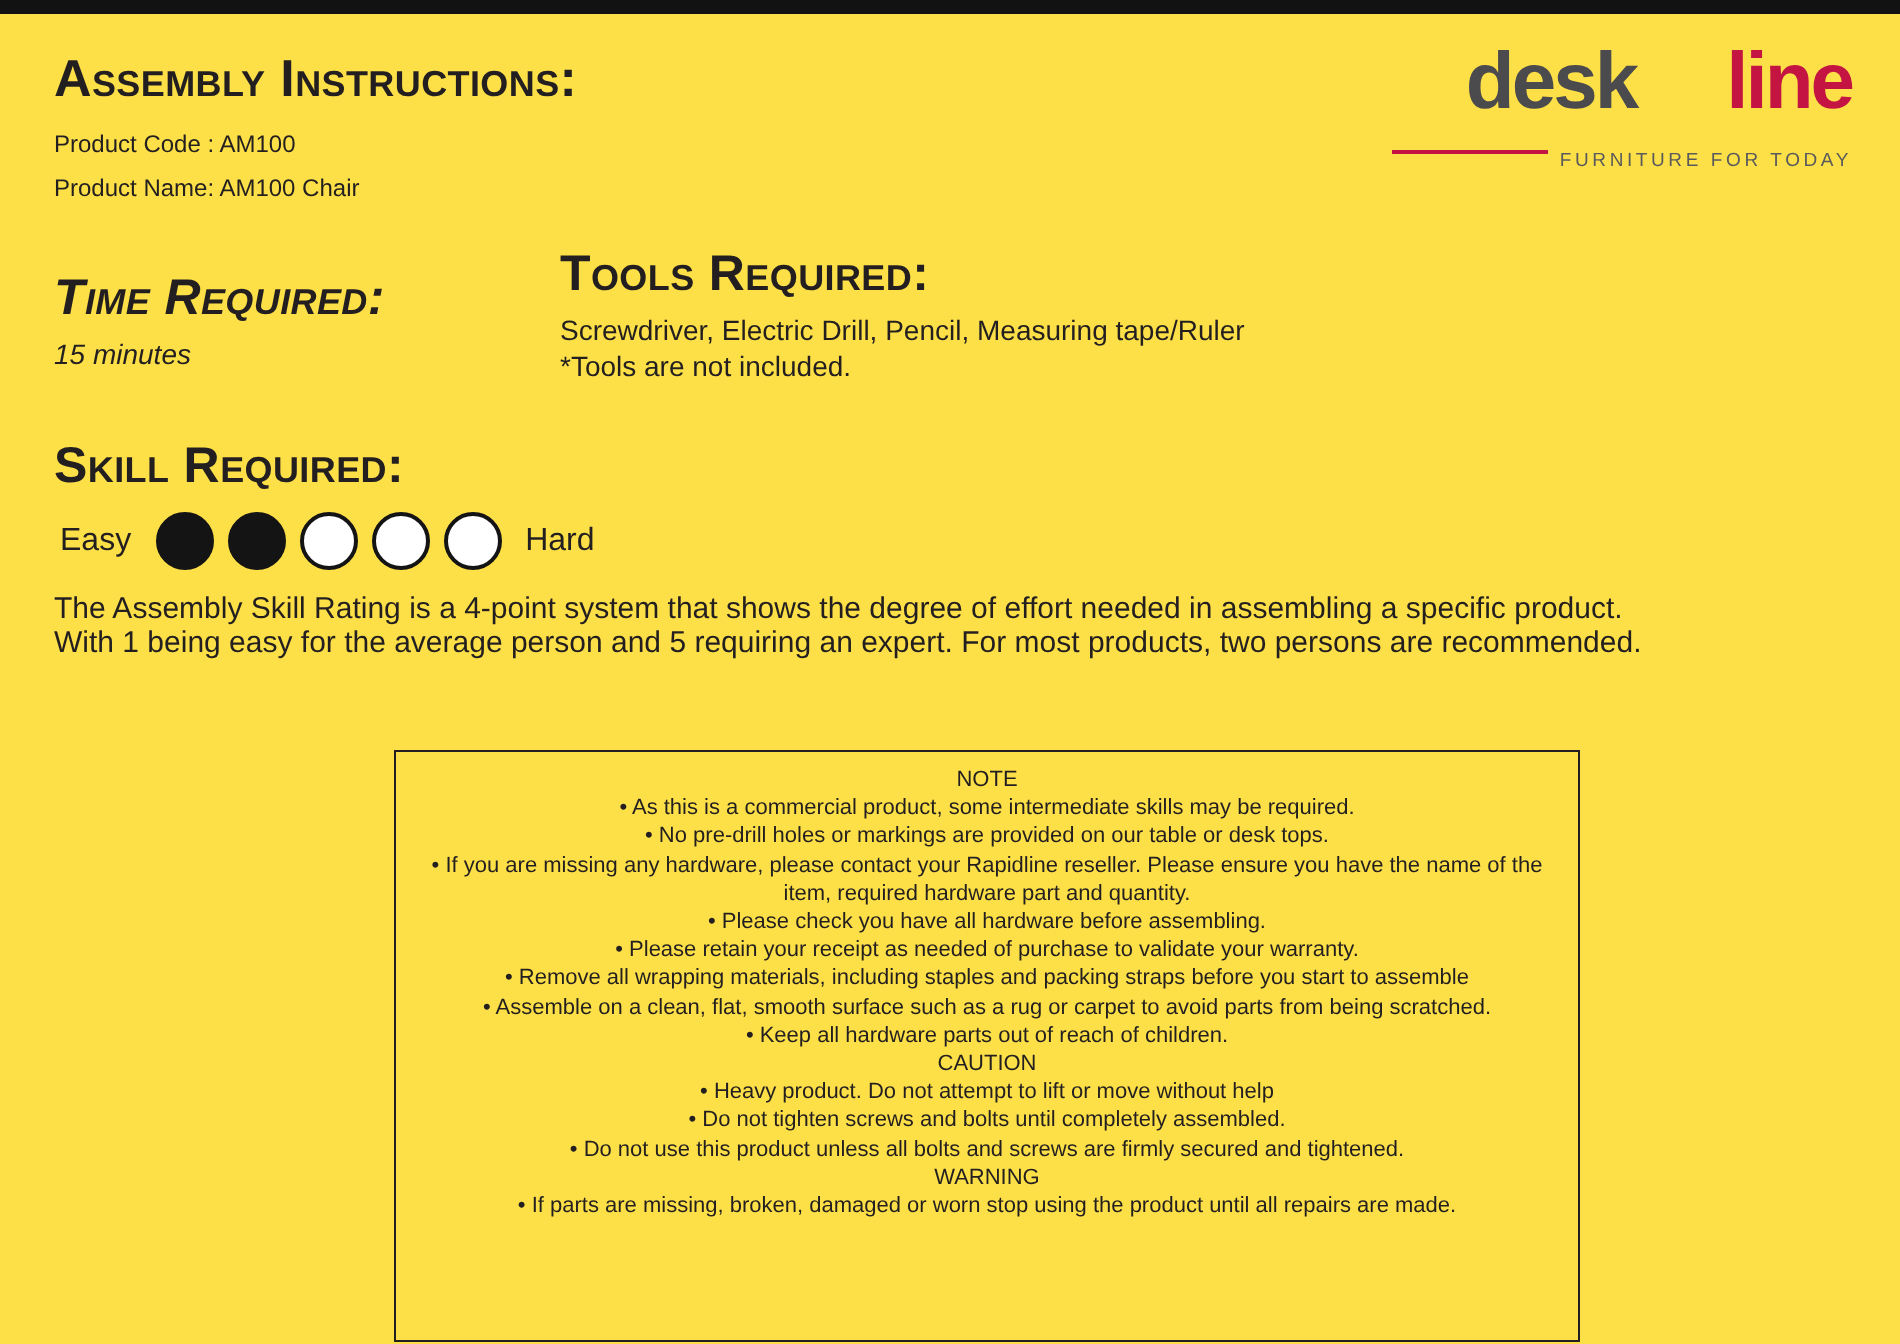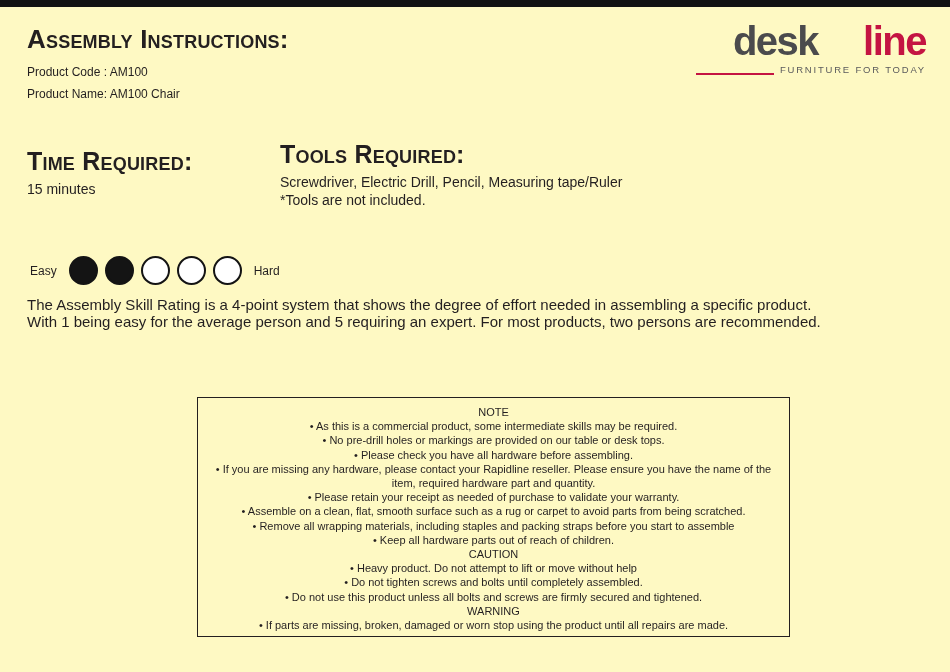--- a/index.html
+++ b/index.html
@@ -3,59 +3,59 @@
 <meta charset="utf-8">
 <style>
   * { margin: 0; padding: 0; box-sizing: border-box; }
   html, body { width: 950px; height: 672px; }
   body {
     background: #ffffff;
     font-family: "Liberation Sans", sans-serif;
     color: #231f20;
     -webkit-font-smoothing: antialiased;
   }
-  .page { position: relative; width: 950px; height: 672px; background: #fef9c3; overflow: hidden; }
+  .page { position: relative; width: 950px; height: 672px; background: #fde047; overflow: hidden; }
 
   .top-bar { position: absolute; left: 0; top: 0; width: 950px; height: 7px; background: #121212; }
 
   .sec-heading {
     font-weight: 700;
     font-size: 25px;
     font-variant: small-caps;
     letter-spacing: 0.2px;
     color: #231f20;
     line-height: 1.05;
   }
 
   .header-left { position: absolute; left: 27px; top: 26px; }
   .product-lines { margin-top: 9px; font-size: 12px; line-height: 21.5px; color: #231f20; }
 
   .logo { position: absolute; right: 24px; top: 20px; width: 230px; text-align: right; }
   .logo-word { font-size: 40px; font-weight: 700; letter-spacing: -1.5px; line-height: 1.05; color: #4b4b4d; white-space: nowrap; }
   .logo-accent { color: #c41442; }
-  .logo-tagline-row { display: flex; align-items: flex-end; gap: 6px; margin-top: 2px; }
+  .logo-tagline-row { display: flex; align-items: flex-start; gap: 6px; margin-top: 13px; }
   .tag-rule { flex: 1; height: 2px; background: #c41442; }
   .tagline { font-size: 9.5px; letter-spacing: 1.8px; color: #5a5a5c; white-space: nowrap; }
 
-  .time-block { position: absolute; left: 27px; top: 148px; }
-  .tools-block { position: absolute; left: 280px; top: 141px; }
+  .time-block { position: absolute; left: 27px; top: 136px; font-style: italic; }
+  .tools-block { position: absolute; left: 280px; top: 124px; }
   .small-text { font-size: 14px; line-height: 17.5px; color: #231f20; }
   .block-body { margin-top: 7px; }
 
   .skill-block { position: absolute; left: 27px; top: 220px; }
   .rating-row { position: absolute; left: 30px; top: 256px; display: flex; align-items: center; }
-  .rating-label { font-size: 12px; color: #231f20; }
+  .rating-label { font-size: 16px; color: #231f20; }
   .dots { display: flex; align-items: center; gap: 7px; margin: 0 12px; }
   .dot { width: 29px; height: 29px; border: 2px solid #141414; border-radius: 50%; background: #fff; }
   .dot.filled { background: #141414; }
 
   .skill-desc { position: absolute; left: 27px; top: 296px; font-size: 15px; line-height: 17px; color: #231f20; }
 
   .notice-box {
-    position: absolute; left: 197px; top: 397px; width: 593px; height: 240px;
+    position: absolute; left: 197px; top: 375px; width: 593px; height: 296px;
     border: 1px solid #231f20;
     padding: 7px 8px;
     text-align: center;
     font-size: 11px;
     line-height: 14.2px;
     color: #231f20;
   }
   .notice-title { }
   .notice-item { }
 </style>
@@ -86,20 +86,23 @@
     <h2 class="sec-heading">Time Required:</h2>
     <div class="small-text block-body">15 minutes</div>
   </div>
 
   <div class="tools-block">
     <h2 class="sec-heading">Tools Required:</h2>
     <div class="small-text block-body">Screwdriver, Electric Drill, Pencil, Measuring tape/Ruler</div>
     <div class="small-text">*Tools are not included.</div>
   </div>
 
+  <div class="skill-block">
+    <h2 class="sec-heading">Skill Required:</h2>
+  </div>
 
   <div class="rating-row">
     <span class="rating-label">Easy</span>
     <span class="dots" id="skill-dots">
         <span class="dot filled"></span>
         <span class="dot filled"></span>
         <span class="dot"></span>
         <span class="dot"></span>
         <span class="dot"></span>
       </span>
@@ -108,25 +111,25 @@
 
   <div class="skill-desc">
     <div>The Assembly Skill Rating is a 4-point system that shows the degree of effort needed in assembling a specific product.</div>
     <div>With 1 being easy for the average person and 5 requiring an expert. For most products, two persons are recommended.</div>
   </div>
 
   <div class="notice-box">
     <div class="notice-title">NOTE</div>
     <div class="notice-item">• As this is a commercial product, some intermediate skills may be required.</div>
     <div class="notice-item">• No pre-drill holes or markings are provided on our table or desk tops.</div>
+    <div class="notice-item">• If you are missing any hardware, please contact your Rapidline reseller. Please ensure you have the name of the item, required hardware part and quantity.</div>
     <div class="notice-item">• Please check you have all hardware before assembling.</div>
-    <div class="notice-item">• If you are missing any hardware, please contact your Rapidline reseller. Please ensure you have the name of the item, required hardware part and quantity.</div>
     <div class="notice-item">• Please retain your receipt as needed of purchase to validate your warranty.</div>
+    <div class="notice-item">• Remove all wrapping materials, including staples and packing straps before you start to assemble</div>
     <div class="notice-item">• Assemble on a clean, flat, smooth surface such as a rug or carpet to avoid parts from being scratched.</div>
-    <div class="notice-item">• Remove all wrapping materials, including staples and packing straps before you start to assemble</div>
     <div class="notice-item">• Keep all hardware parts out of reach of children.</div>
     <div class="notice-title">CAUTION</div>
     <div class="notice-item">• Heavy product. Do not attempt to lift or move without help</div>
     <div class="notice-item">• Do not tighten screws and bolts until completely assembled.</div>
     <div class="notice-item">• Do not use this product unless all bolts and screws are firmly secured and tightened.</div>
     <div class="notice-title">WARNING</div>
     <div class="notice-item">• If parts are missing, broken, damaged or worn stop using the product until all repairs are made.</div>
   </div>
 
 </div>

